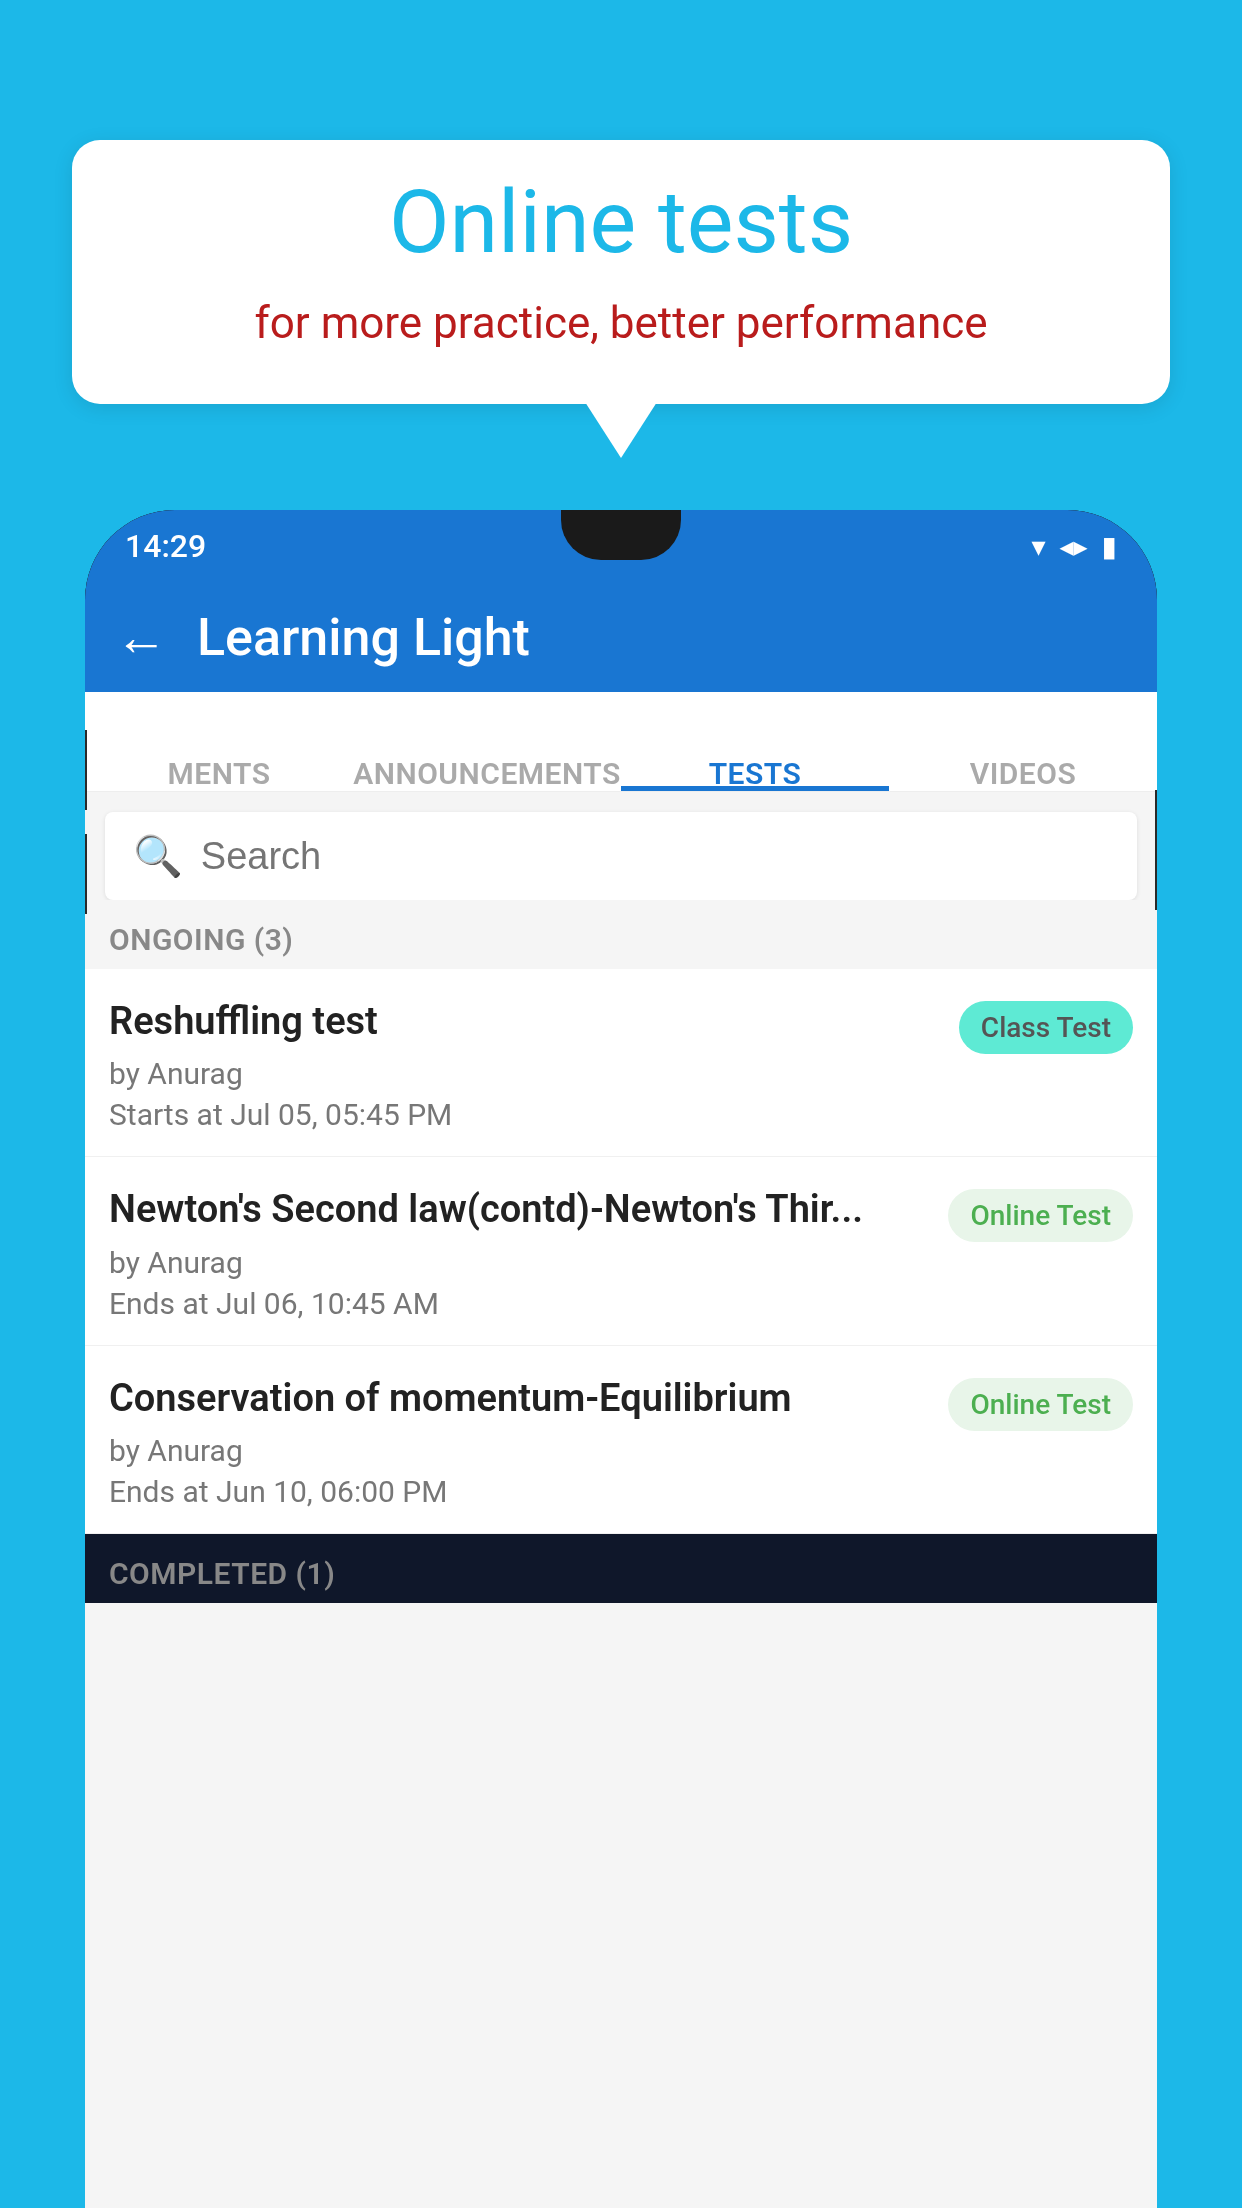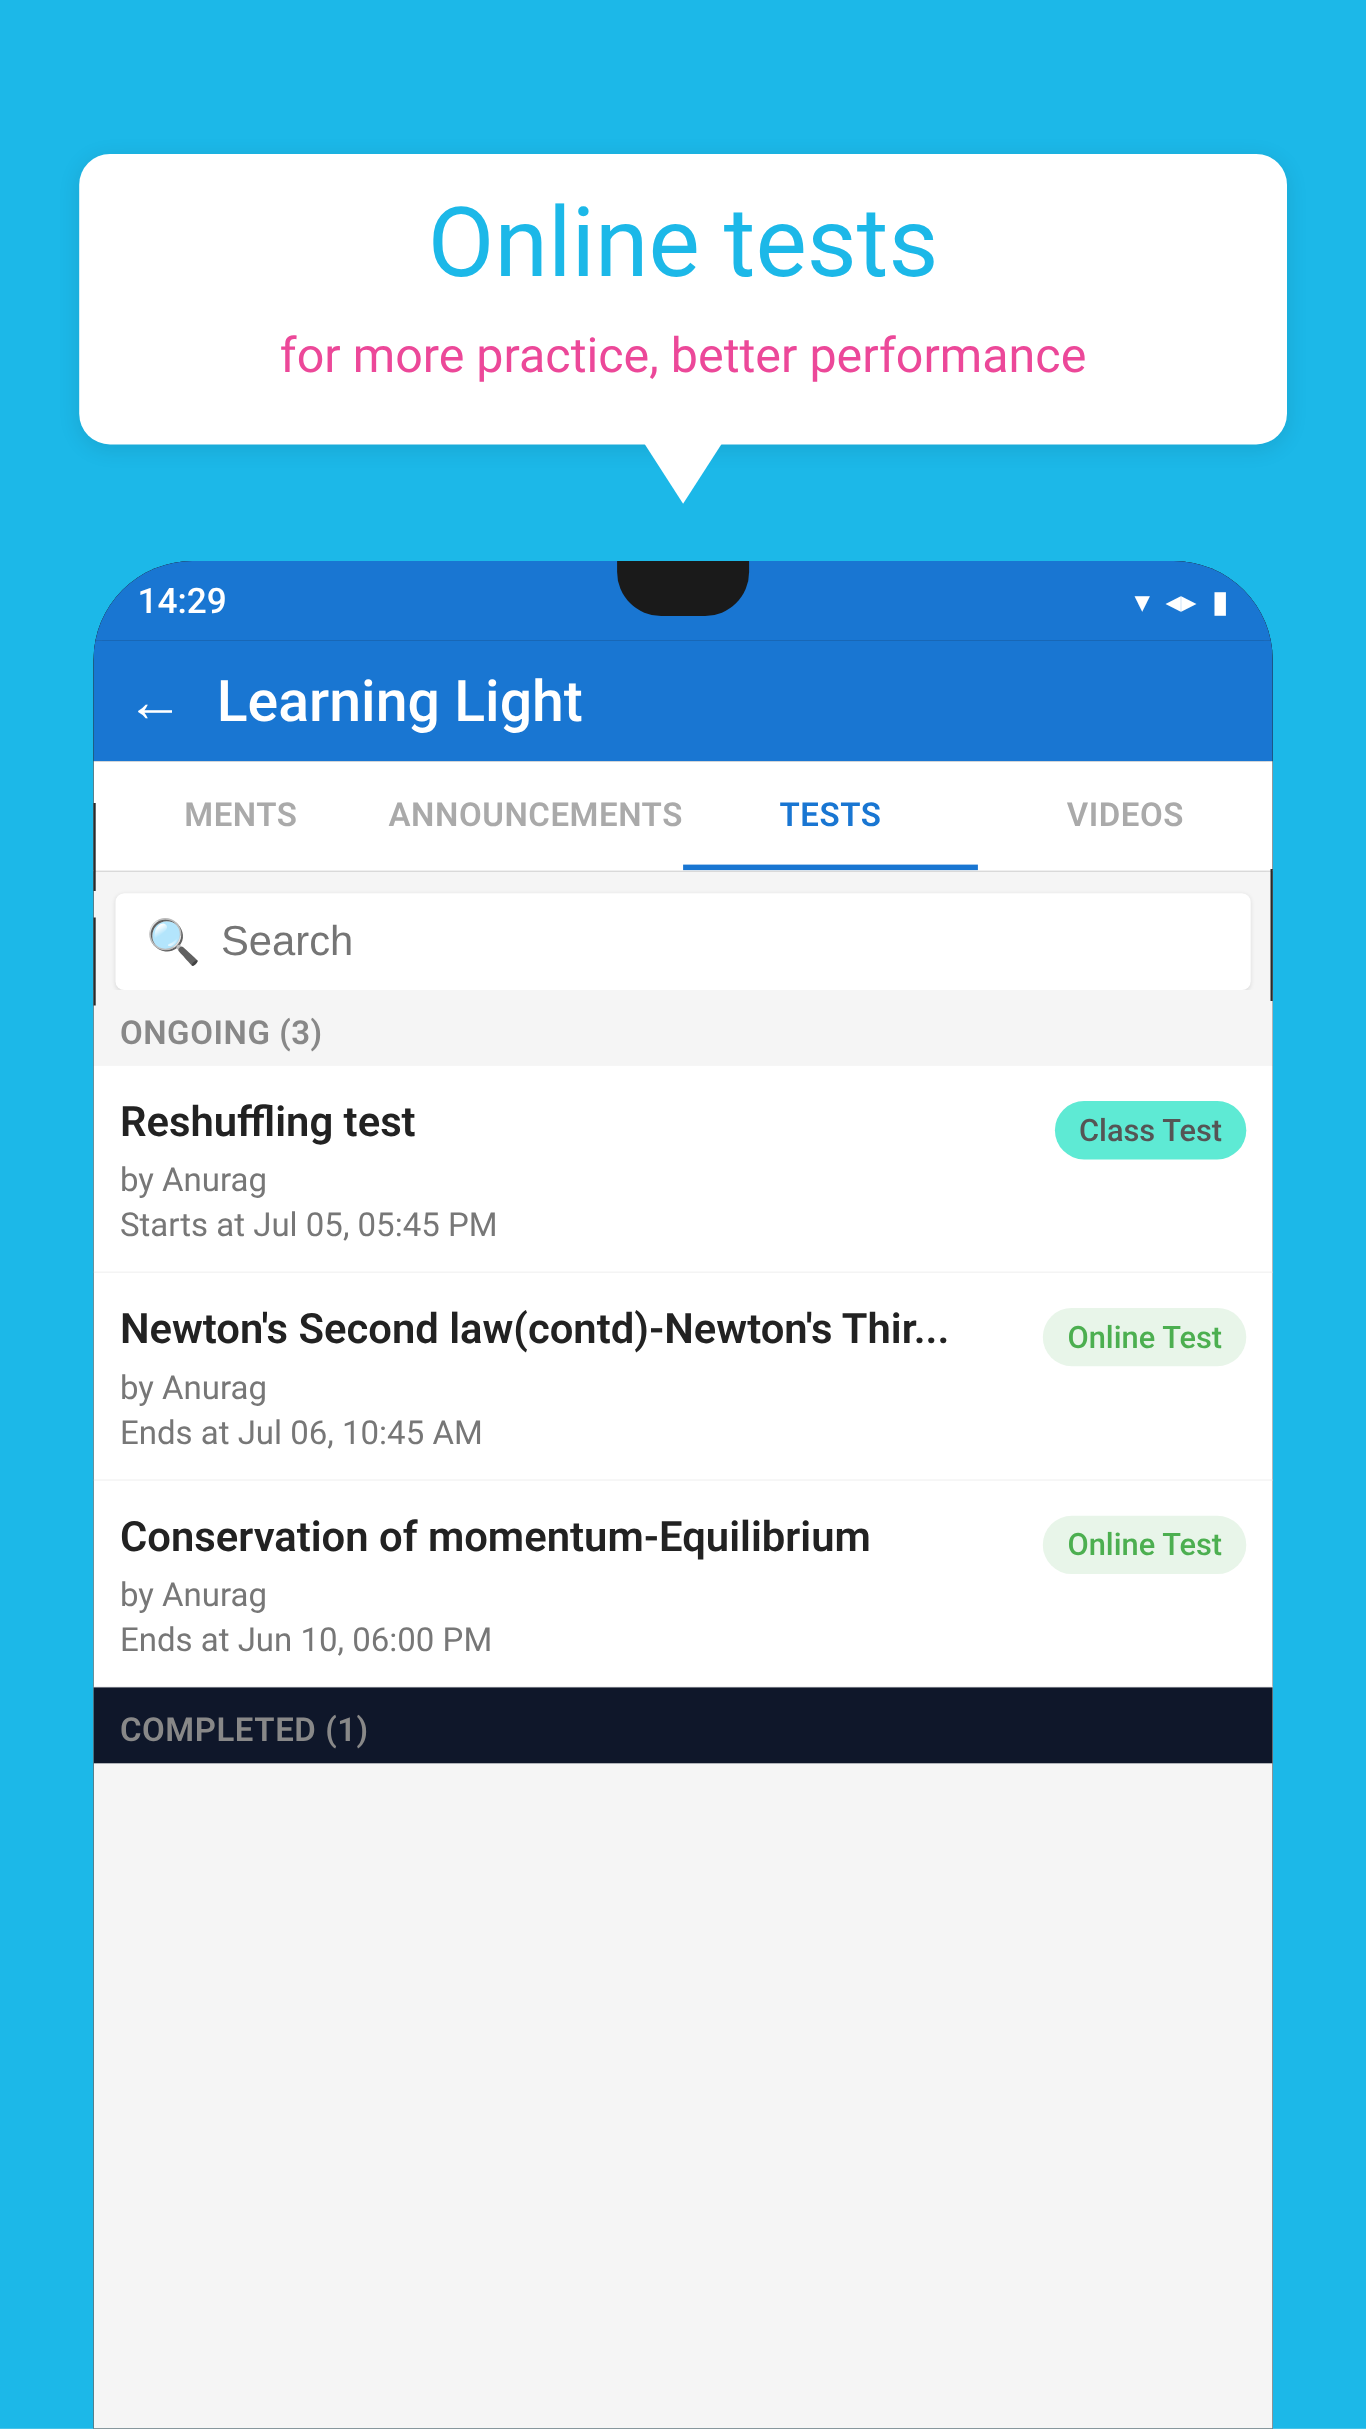--- a/index.html
+++ b/index.html
@@ -35,21 +35,21 @@
     }
 
     .speech-bubble h1 {
       color: #1cb8e8;
       font-size: 88px;
       font-weight: 400;
       margin-bottom: 24px;
     }
 
     .speech-bubble p {
-      color: #ec4899;
+      color: #b91c1c;
       font-size: 44px;
       font-weight: 400;
     }
 
     .speech-bubble-tail {
       width: 0;
       height: 0;
       border-left: 36px solid transparent;
       border-right: 36px solid transparent;
       border-top: 56px solid white;
@@ -145,21 +145,21 @@
       background: white;
       height: 100px;
       display: flex;
       align-items: stretch;
       border-bottom: 1px solid #eee;
     }
 
     .tab-item {
       flex: 1;
       display: flex;
-      align-items: center;
+      align-items: flex-end;
       justify-content: center;
       font-size: 30px;
       font-weight: 600;
       color: #aaa;
       letter-spacing: 0.5px;
       cursor: pointer;
       position: relative;
     }
 
     .tab-item.active {

